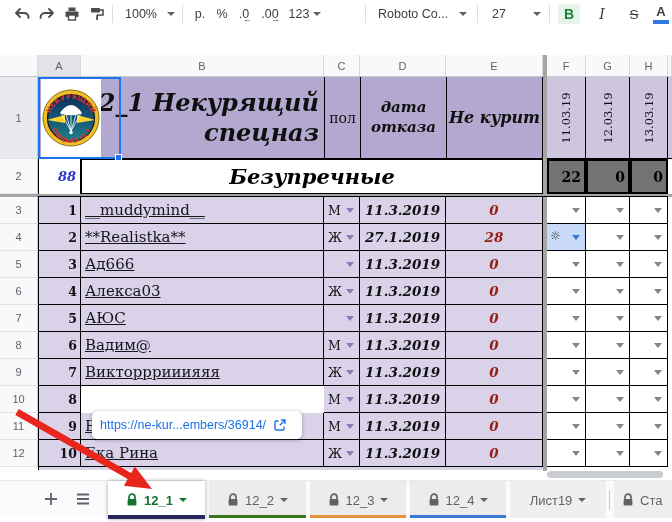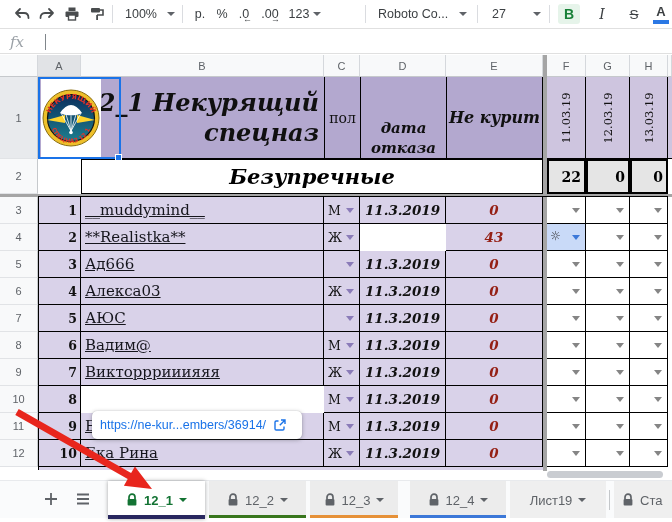--- a/index.html
+++ b/index.html
@@ -46,21 +46,21 @@
   .ddg{border-top-color:#858585;}
   .ddb{border-top-color:#3c78d8;}
   
   .h1{top:77px;height:82px;position:absolute;box-sizing:border-box;border-bottom:1px solid #000;font-family:"DejaVu Serif",serif;color:#101010;}
   .hp1{background:#b3a8cf;}
   .hp2{background:#cec5df;}
   .rot{display:flex;align-items:center;justify-content:center;height:100%;}
   .rot span{transform:rotate(-90deg);white-space:nowrap;font-size:11.5px;font-family:"DejaVu Serif",serif;color:#111;}
   
   .r2{top:159px;height:35px;position:absolute;box-sizing:border-box;font-family:"DejaVu Serif",serif;}
-  .tot{border:2px solid #000;display:flex;align-items:center;justify-content:flex-end;padding-right:3px;font-weight:bold;font-size:14px;background:#e5e5e5;}
+  .tot{border:2px solid #000;display:flex;align-items:center;justify-content:flex-end;padding-right:3px;font-weight:bold;font-size:14px;background:#737373;}
   
   .vdiv{left:543px;top:55px;width:4px;height:416px;background:#a5a5a5;}
   .hdiv{left:0;top:194px;width:672px;height:3px;background:#a5a5a5;}
   
   .tooltip{left:92px;top:411px;width:210px;height:28px;background:#fff;border-radius:5px;
            box-shadow:0 1px 4px rgba(60,64,67,.4),0 0 1px rgba(60,64,67,.3);display:flex;align-items:center;padding:0 8px;z-index:40;}
   .tooltip a{font-size:12.5px;color:#1a73e8;text-decoration:none;white-space:nowrap;}
   
   .tabbar{left:0;top:480px;width:672px;height:38px;background:#fafbfc;border-top:1px solid #e8eaed;}
   .sheettab{position:absolute;top:0;height:38px;display:flex;align-items:center;justify-content:center;gap:6px;
@@ -157,24 +157,20 @@
       </div>
     <div class="tbtn strikebtn" style="left:626px;">
         <span>S</span>
       </div>
     <div class="tbtn colorbtn" style="left:652px;">
         <span>A</span>
         <span class="colorbar"></span>
       </div>
   </div>
 
-  <div class="abs fxbar">
-    <span class="fx">fx</span>
-    <span class="fxcursor"></span>
-  </div>
 
   <div class="abs colhdr gutter"></div>
   <div class="abs colhdr cA" style="background:#e1e3e6;">
       <span>A</span>
     </div>
   <div class="abs colhdr cB">
       <span>B</span>
     </div>
   <div class="abs colhdr cC">
       <span>C</span>
@@ -203,21 +199,21 @@
       <span>2</span>
     </div>
 
   <div class="h1 hp1 cA abs" style="left:38px;width:43px;"></div>
   <div class="h1 hp1 abs" style="left:81px;width:243px;border-left:1px solid #000;display:flex;align-items:center;justify-content:flex-end;text-align:right;padding-right:5px;font-weight:bold;font-style:italic;font-size:24px;line-height:1.25;">
       <span>12_1 Некурящий спецназ</span>
     </div>
   <div class="h1 hp1 abs cC" style="border-left:1px solid #000;display:flex;align-items:center;justify-content:center;font-size:14px;">
       <span>пол</span>
     </div>
-  <div class="h1 hp1 abs cD" style="border-left:1px solid #000;display:flex;align-items:flex-end;justify-content:center;text-align:center;font-weight:bold;font-style:italic;font-size:15px;line-height:1.3;padding:0 6px;">
+  <div class="h1 hp1 abs cD" style="border-left:1px solid #000;display:flex;align-items:center;justify-content:center;text-align:center;font-weight:bold;font-style:italic;font-size:15px;line-height:1.3;padding:0 6px;">
       <span>дата отказа</span>
     </div>
   <div class="h1 hp1 abs cE" style="border-left:1px solid #000;border-right:1px solid #000;display:flex;align-items:center;justify-content:center;font-weight:bold;font-style:italic;font-size:16px;">
       <span>Не курит</span>
     </div>
   <div class="h1 hp2 abs cF" style="border-right:1px solid #000;">
       <div class="rot">
         <span>11.03.19</span>
       </div>
     </div>
@@ -251,20 +247,23 @@
       <path d="M20,34 L30,52 M25,35.5 L30,52 M30,36 L30,52 M35,35.5 L30,52 M40,34 L30,52" stroke="#fff" stroke-width="0.8" fill="none"></path>
       <circle cx="30" cy="53.5" r="1.8" fill="#fff"></circle>
       <text font-family="DejaVu Sans, sans-serif" font-size="7" font-weight="bold" fill="#e63226" text-anchor="middle"><textPath href="#arcT" startOffset="50%">НЕКУРЯЩИЙ</textPath></text>
       <text font-family="DejaVu Sans, sans-serif" font-size="6" font-weight="bold" fill="#e63226" text-anchor="middle"><textPath href="#arcB" startOffset="50%">СПЕЦНАЗ 12_1</textPath></text>
     </svg>
   </div>
 
   <div class="abs selbox"></div>
   <div class="abs selhandle"></div>
 
+  <div class="r2 abs cA" style="background:#fff;border-right:1px solid #000;border-left:1px solid #000;display:flex;align-items:center;justify-content:flex-end;padding-right:4px;font-weight:bold;font-style:italic;font-size:13px;color:#2a35c9;">
+      <span>88</span>
+    </div>
   <div class="r2 abs" style="left:81px;width:462px;background:#fff;border:1px solid #000;display:flex;align-items:center;justify-content:center;font-weight:bold;font-style:italic;font-size:21px;">
       <span>Безупречные</span>
     </div>
   <div class="r2 abs cF tot">
       <span>22</span>
     </div>
   <div class="r2 abs cG tot">
       <span>0</span>
     </div>
   <div class="r2 abs cH tot">
@@ -310,22 +309,25 @@
   <div class="rc pc cA num" style="top:224px;">
       <span>2</span>
     </div>
   <div class="rc pc cB pname" style="top:224px;">
       <span>**Realistka**</span>
     </div>
   <div class="rc pc cC gen" style="top:224px;">
       <span>Ж</span>
       <span class="dd"></span>
     </div>
+  <div class="rc pc cD date" style="top:224px;">
+      <span>27.1.2019</span>
+    </div>
   <div class="rc pc cE val" style="top:224px;">
-      <span>43</span>
+      <span>28</span>
     </div>
   <div class="rc cF" style="top:224px;background:#c9daf8;">
       <span style="position:absolute;left:3px;top:5px;font-size:12px;color:#333;">☼</span>
       <span class="dd ddb"></span>
     </div>
   <div class="rc wc cG" style="top:224px;">
       <span class="dd ddg"></span>
     </div>
   <div class="rc wc cH" style="top:224px;">
       <span class="dd ddg"></span>
@@ -595,21 +597,21 @@
     </div>
     <div class="sheettab" style="left:209px;width:97px;">
       <svg width="12" height="14" viewBox="0 0 12 14">
           <path d="M3 6 V4.2 A3 3 0 0 1 9 4.2 V6" fill="none" stroke="#5f6368" stroke-width="1.7"></path>
           <rect x="1.6" y="6" width="8.8" height="6.6" rx="1" fill="#5f6368"></rect>
         </svg>
       <span>12_2</span>
       <span class="tcaret"></span>
       <span class="tabu u2"></span>
     </div>
-    <div class="sheettab" style="left:310px;width:88px;">
+    <div class="sheettab" style="left:310px;width:96px;">
       <svg width="12" height="14" viewBox="0 0 12 14">
           <path d="M3 6 V4.2 A3 3 0 0 1 9 4.2 V6" fill="none" stroke="#5f6368" stroke-width="1.7"></path>
           <rect x="1.6" y="6" width="8.8" height="6.6" rx="1" fill="#5f6368"></rect>
         </svg>
       <span>12_3</span>
       <span class="tcaret"></span>
       <span class="tabu u3"></span>
     </div>
     <div class="sheettab" style="left:410px;width:96px;">
       <svg width="12" height="14" viewBox="0 0 12 14">

